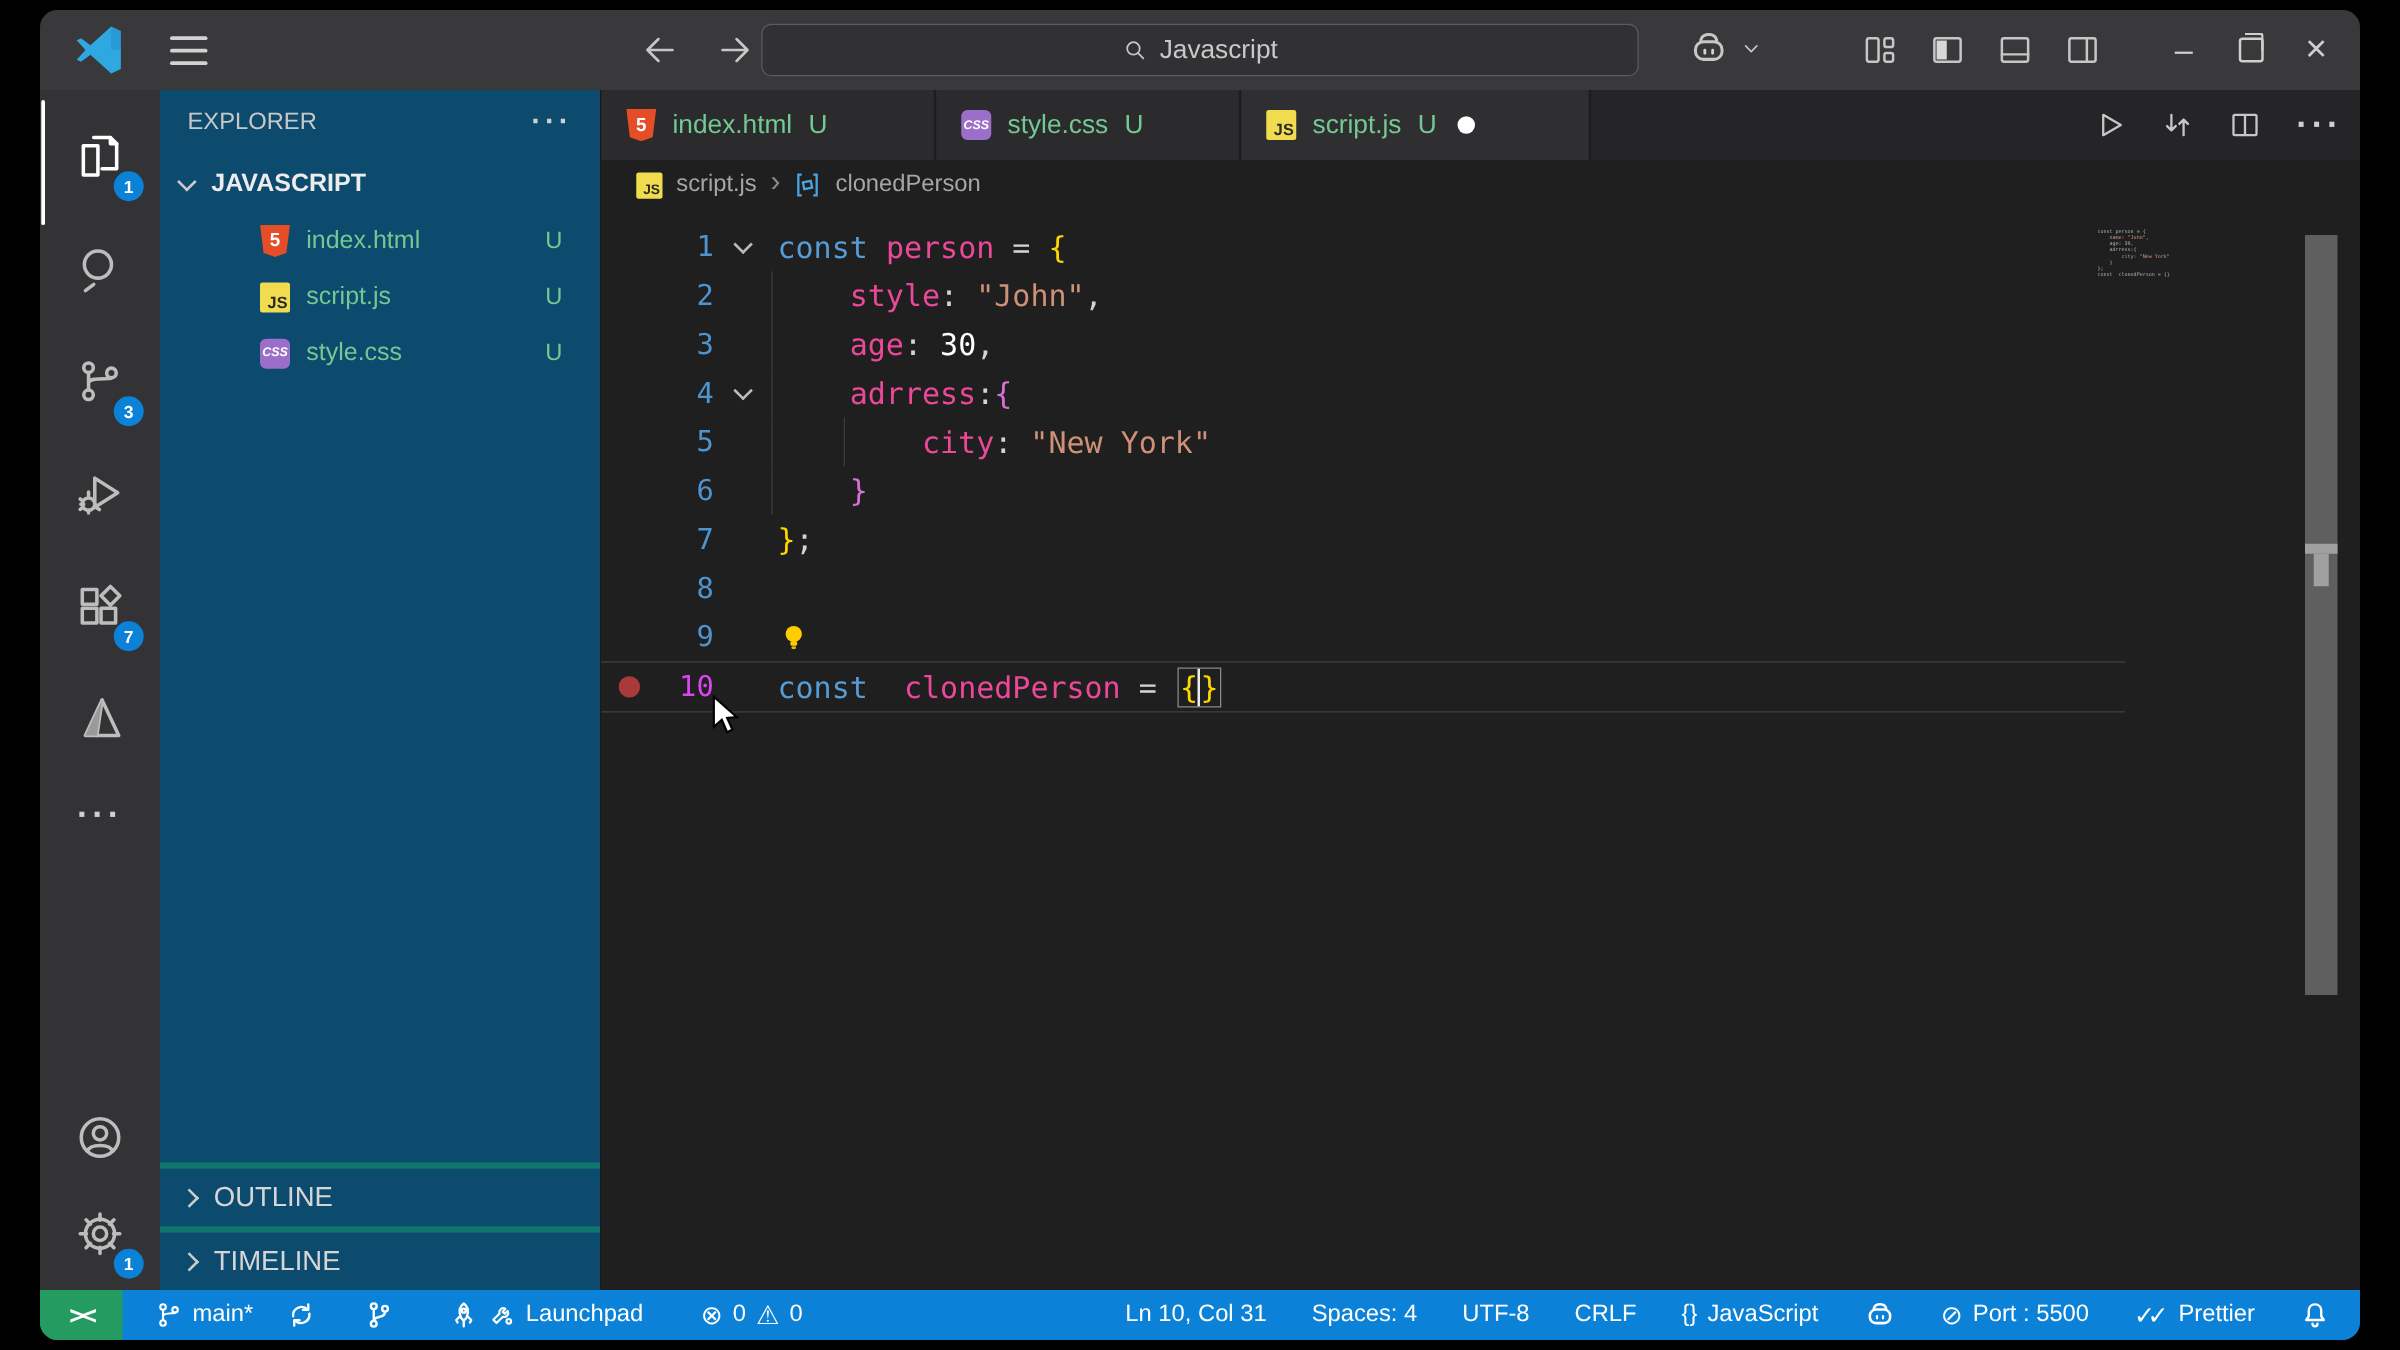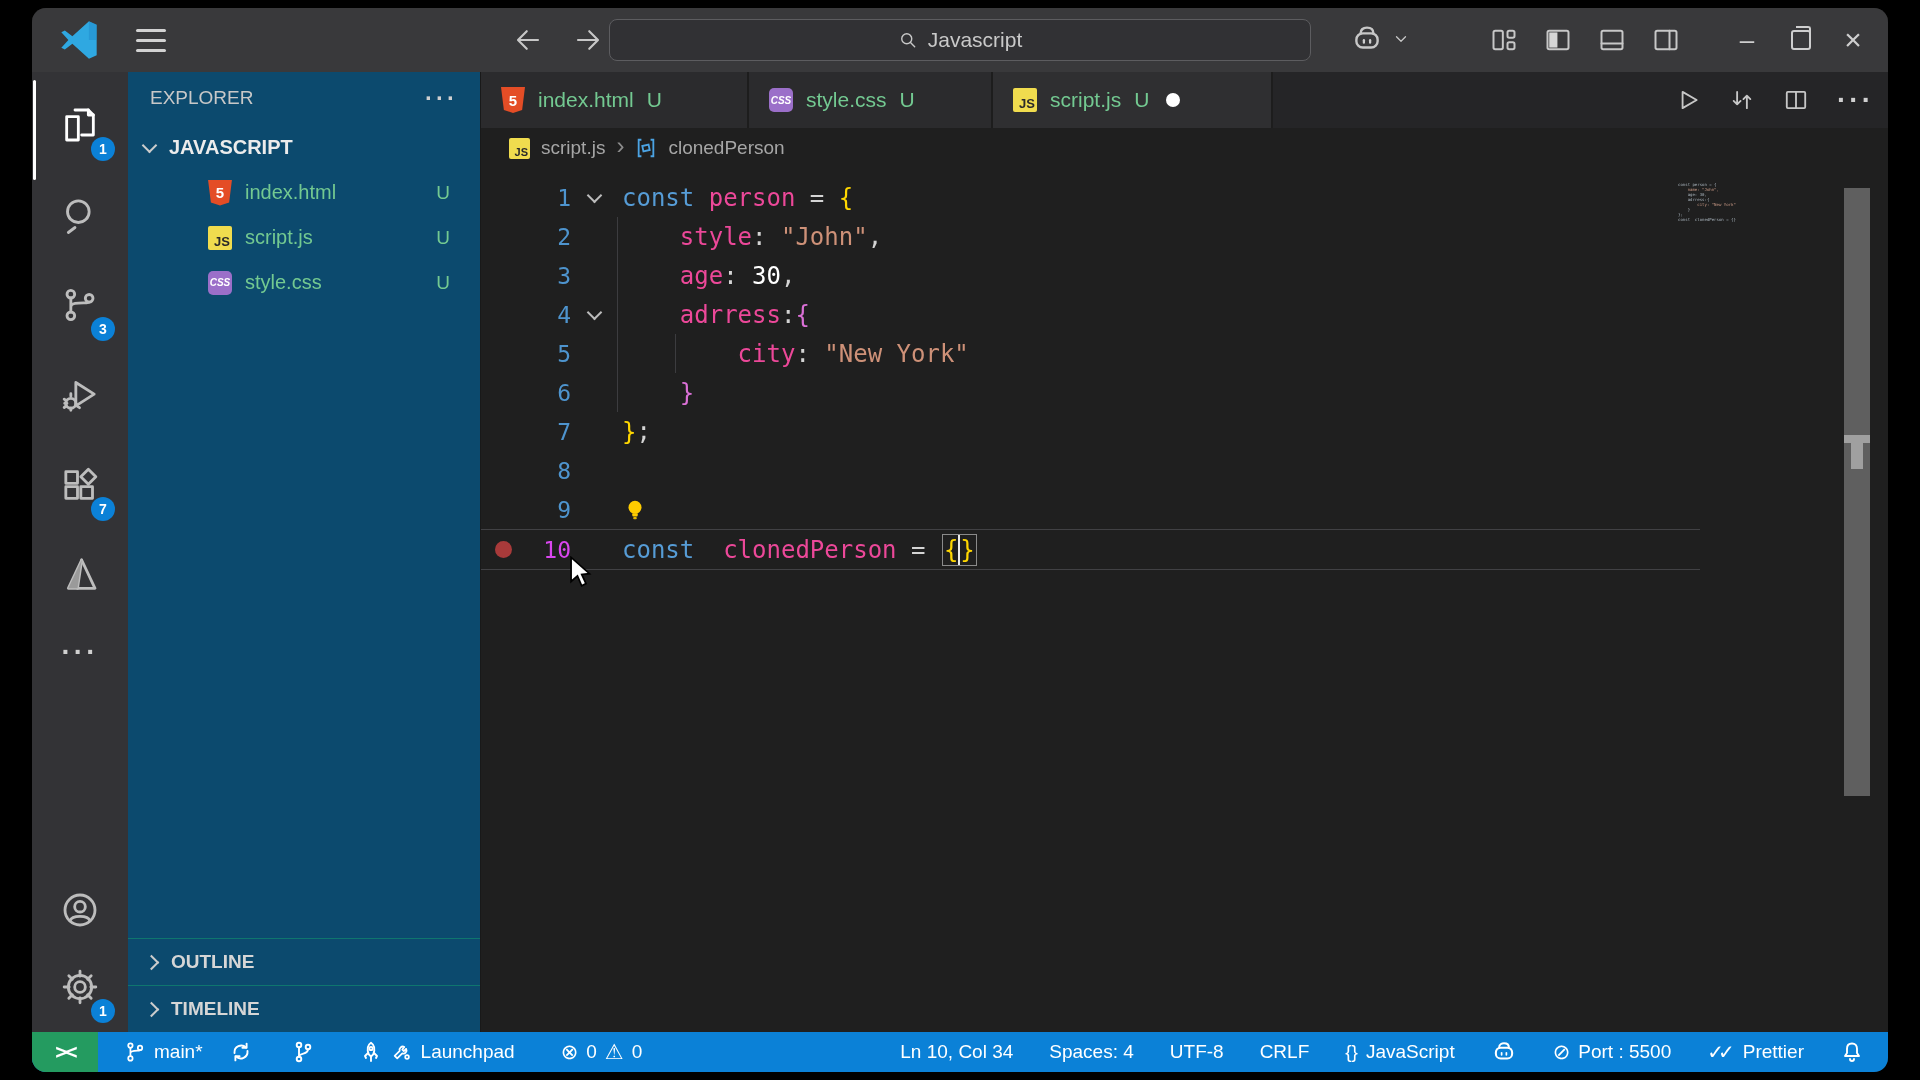--- a/index.html
+++ b/index.html
@@ -40,22 +40,22 @@
   .sidebar{width:352px;background:#0c4a6e;display:flex;flex-direction:column;border-right:1px solid #191919;flex:0 0 auto}
   .sb-header{height:52px;display:flex;align-items:center;padding:0 22px 0 22px;color:#c8c8c8;font-size:19px}
   .sb-header .dots{margin-left:auto;font-size:24px}
   .chev{display:inline-block;width:9px;height:9px;border-right:2px solid #cccccc;border-bottom:2px solid #cccccc}
   .chev.down{transform:rotate(45deg);margin-top:-4px}
   .chev.right{transform:rotate(-45deg)}
   .folder-row{height:46px;display:flex;align-items:center;gap:14px;padding-left:16px;color:#ececec;font-weight:700;font-size:20px}
   .file-row{height:45px;display:flex;align-items:center;gap:13px;padding-left:80px;font-size:20px;color:#73C991}
   .git-u{margin-left:auto;margin-right:30px;font-size:19px}
   .sb-bottom{margin-top:auto}
-  .sb-section{height:46px;display:flex;align-items:center;gap:14px;padding-left:18px;border-top:1px solid #0f766e;
-              color:#d6d6d6;font-weight:700;font-size:19px}
+  .sb-section{height:46px;display:flex;align-items:center;gap:14px;padding-left:18px;border-top:5px solid #0f766e;
+              color:#d6d6d6;font-weight:400;font-size:22px}
 
   
   .fi{flex:0 0 auto;display:flex;align-items:center;justify-content:center;font-weight:700}
   .fi-html{width:24px;height:26px;background:#e44d26;clip-path:polygon(0 0,100% 0,88% 88%,50% 100%,12% 88%);color:#fff;font-size:15px}
   .fi-js{width:24px;height:24px;background:#f0dc4e;color:#2a2a2a;font-size:13px;align-items:flex-end;justify-content:flex-end;padding:0 2px 1px 0;box-sizing:border-box;border-radius:2px}
   .fi-css{width:24px;height:24px;background:#9b6fc9;color:#fff;font-size:10px;border-radius:5px;font-style:italic}
 
   
   .editor-col{flex:1;display:flex;flex-direction:column;min-width:0;background:#1f1f1f;position:relative}
   .tabbar{height:56px;background:#252527;display:flex;flex:0 0 auto;position:relative}
@@ -464,21 +464,21 @@
     </div>
     <div class="st-item" style="margin-left:46px">
       <span class="glyph">⊗</span>
       <span>0</span>
       <span class="glyph">⚠</span>
       <span>0</span>
     </div>
 
     <div class="st-right">
       <div class="st-item">
-          <span>Ln 10, Col 34</span>
+          <span>Ln 10, Col 31</span>
         </div>
       <div class="st-item">
           <span>Spaces: 4</span>
         </div>
       <div class="st-item">
           <span>UTF-8</span>
         </div>
       <div class="st-item">
           <span>CRLF</span>
         </div>

